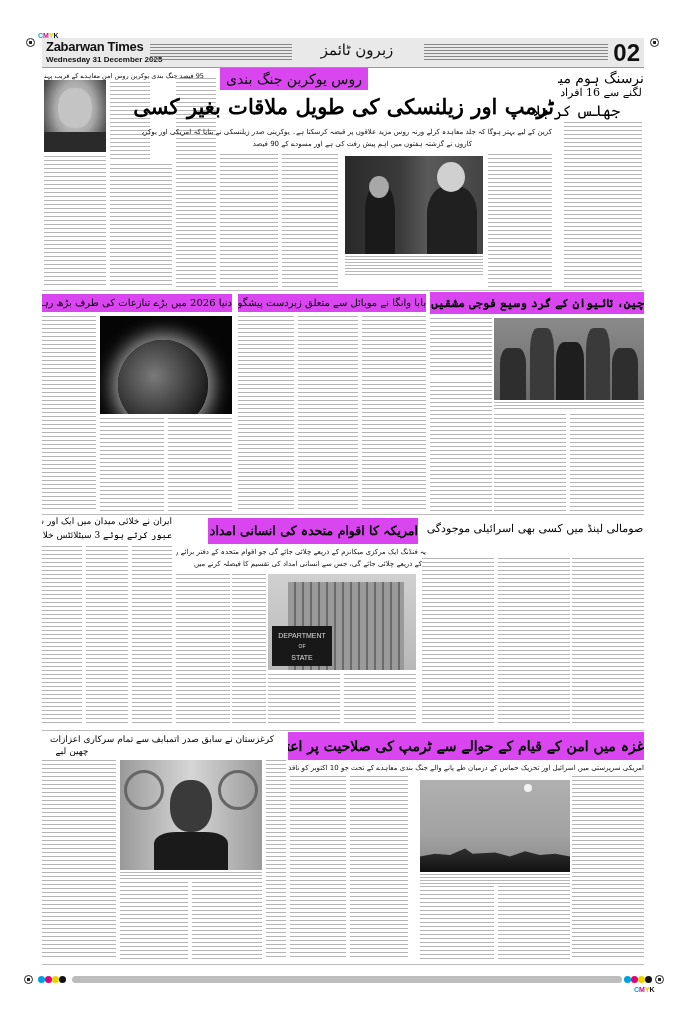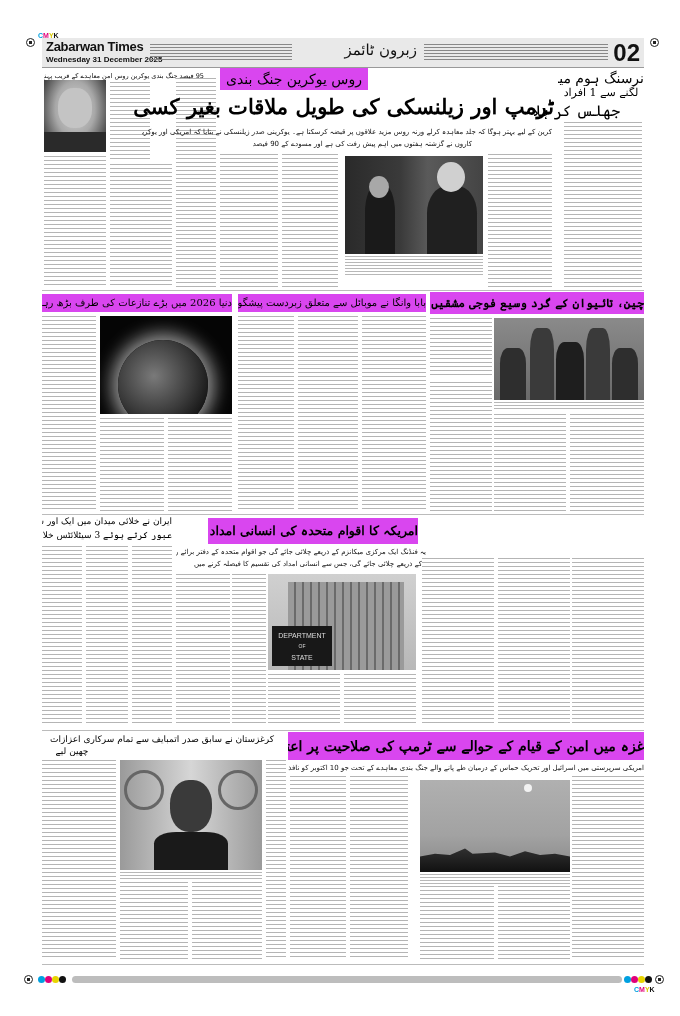--- a/index.html
+++ b/index.html
@@ -7,21 +7,21 @@
   body { position: relative; font-family: "DejaVu Sans", sans-serif; color: #111; }
   .abs { position: absolute; }
   .reg { width: 9px; height: 9px; border-radius: 50%; border: 1px solid #222; background: radial-gradient(circle, #222 30%, #fff 35%); }
   .cmyk { font-family: "Liberation Sans", sans-serif; font-size: 7px; font-weight: bold; }
   .cmyk .c { color: #00a0e0; } .cmyk .m { color: #e0007a; } .cmyk .y { color: #d8c800; } .cmyk .k { color: #111; }
   .page { position: absolute; left: 42px; top: 38px; width: 602px; height: 930px; }
   .masthead { position: absolute; left: 0; top: 0; width: 602px; height: 30px; background: #e9e9e9; border-bottom: 1px solid #999; }
   .mh-en-title { position: absolute; left: 4px; top: 1px; font-family: "Liberation Sans", sans-serif; font-weight: bold; font-size: 13px; letter-spacing: -0.3px; }
   .mh-en-date { position: absolute; left: 4px; top: 17px; font-family: "Liberation Sans", sans-serif; font-weight: bold; font-size: 8px; }
   .lines { position: absolute; top: 6px; height: 18px; background: repeating-linear-gradient(to bottom, #888 0 1px, transparent 1px 3px); }
-  .mh-ur { position: absolute; left: 255px; top: 3px; width: 120px; text-align: right; font-family: "DejaVu Serif", serif; font-size: 15px; direction: rtl; }
+  .mh-ur { position: absolute; left: 255px; top: 3px; width: 120px; text-align: center; font-family: "DejaVu Serif", serif; font-size: 15px; direction: rtl; }
   .mh-num { position: absolute; right: 4px; top: 1px; font-family: "Liberation Sans", sans-serif; font-weight: bold; font-size: 24px; }
   .urdu { direction: rtl; font-family: "DejaVu Sans", sans-serif; }
   .hl { font-family: "DejaVu Serif", serif; direction: rtl; text-align: center; color: #000; white-space: nowrap; overflow: hidden; }
   .hl-box { background: #d946ef; }
   .sub { direction: rtl; font-size: 7px; text-align: center; white-space: nowrap; overflow: hidden; }
   .col { position: absolute; overflow: hidden; }
   .txt { width: 100%; height: 100%; background: repeating-linear-gradient(to bottom, #777 0 1px, transparent 1px 4px); opacity: .55; }
   .photo { position: absolute; overflow: hidden; }
   .cap { position: absolute; font-size: 5px; direction: rtl; overflow: hidden; background: repeating-linear-gradient(to bottom, #888 0 1px, transparent 1px 3px); opacity: .6; }
   .rule-h { position: absolute; height: 1px; background: #bbb; }
@@ -82,21 +82,21 @@
     <div class="abs" style="left:24px;top:20px;width:20px;height:22px;border-radius:50%;background:#a8a8a8;"></div>
     <div class="abs" style="left:82px;top:30px;width:50px;height:68px;border-radius:40% 40% 0 0;background:#202020;"></div>
     <div class="abs" style="left:92px;top:6px;width:28px;height:30px;border-radius:50%;background:#d0d0d0;"></div>
   </div>
   <div class="cap" style="left:303px;top:218px;width:138px;height:20px;"></div>
   <div class="col" style="left:446px;top:116px;width:64px;height:134px;">
       <div class="txt"></div>
     </div>
 
   <div class="abs hl" style="left:516px;top:32px;width:86px;font-size:14px;">نرسنگ ہوم میں آگ</div>
-  <div class="abs hl" style="left:516px;top:48px;width:86px;font-size:11px;">لگنے سے 1 افراد</div>
+  <div class="abs hl" style="left:516px;top:48px;width:86px;font-size:11px;">لگنے سے 16 افراد</div>
   <div class="abs hl" style="left:492px;top:64px;width:86px;font-size:15px;">جھلس کر ہلاک</div>
   <div class="col" style="left:522px;top:84px;width:78px;height:166px;">
       <div class="txt"></div>
     </div>
 
   <div class="rule-h" style="left:0;top:252px;width:602px;"></div>
 
   <div class="abs hl hl-box" style="left:0;top:256px;width:190px;height:18px;font-size:10px;line-height:18px;">دنیا 2026 میں بڑے تنازعات کی طرف بڑھ رہی ہے: امریکی تھنک ٹینک</div>
   <div class="col" style="left:0;top:278px;width:54px;height:196px;">
       <div class="txt"></div>
@@ -175,20 +175,21 @@
   <div class="col" style="left:190px;top:536px;width:34px;height:152px;">
       <div class="txt"></div>
     </div>
   <div class="col" style="left:226px;top:636px;width:72px;height:52px;">
       <div class="txt"></div>
     </div>
   <div class="col" style="left:302px;top:636px;width:72px;height:52px;">
       <div class="txt"></div>
     </div>
 
+  <div class="abs hl" style="left:384px;top:484px;width:218px;font-size:11px;">صومالی لینڈ میں کسی بھی اسرائیلی موجودگی</div>
   <div class="col" style="left:380px;top:520px;width:72px;height:168px;">
       <div class="txt"></div>
     </div>
   <div class="col" style="left:456px;top:520px;width:72px;height:168px;">
       <div class="txt"></div>
     </div>
   <div class="col" style="left:530px;top:520px;width:72px;height:168px;">
       <div class="txt"></div>
     </div>
 

